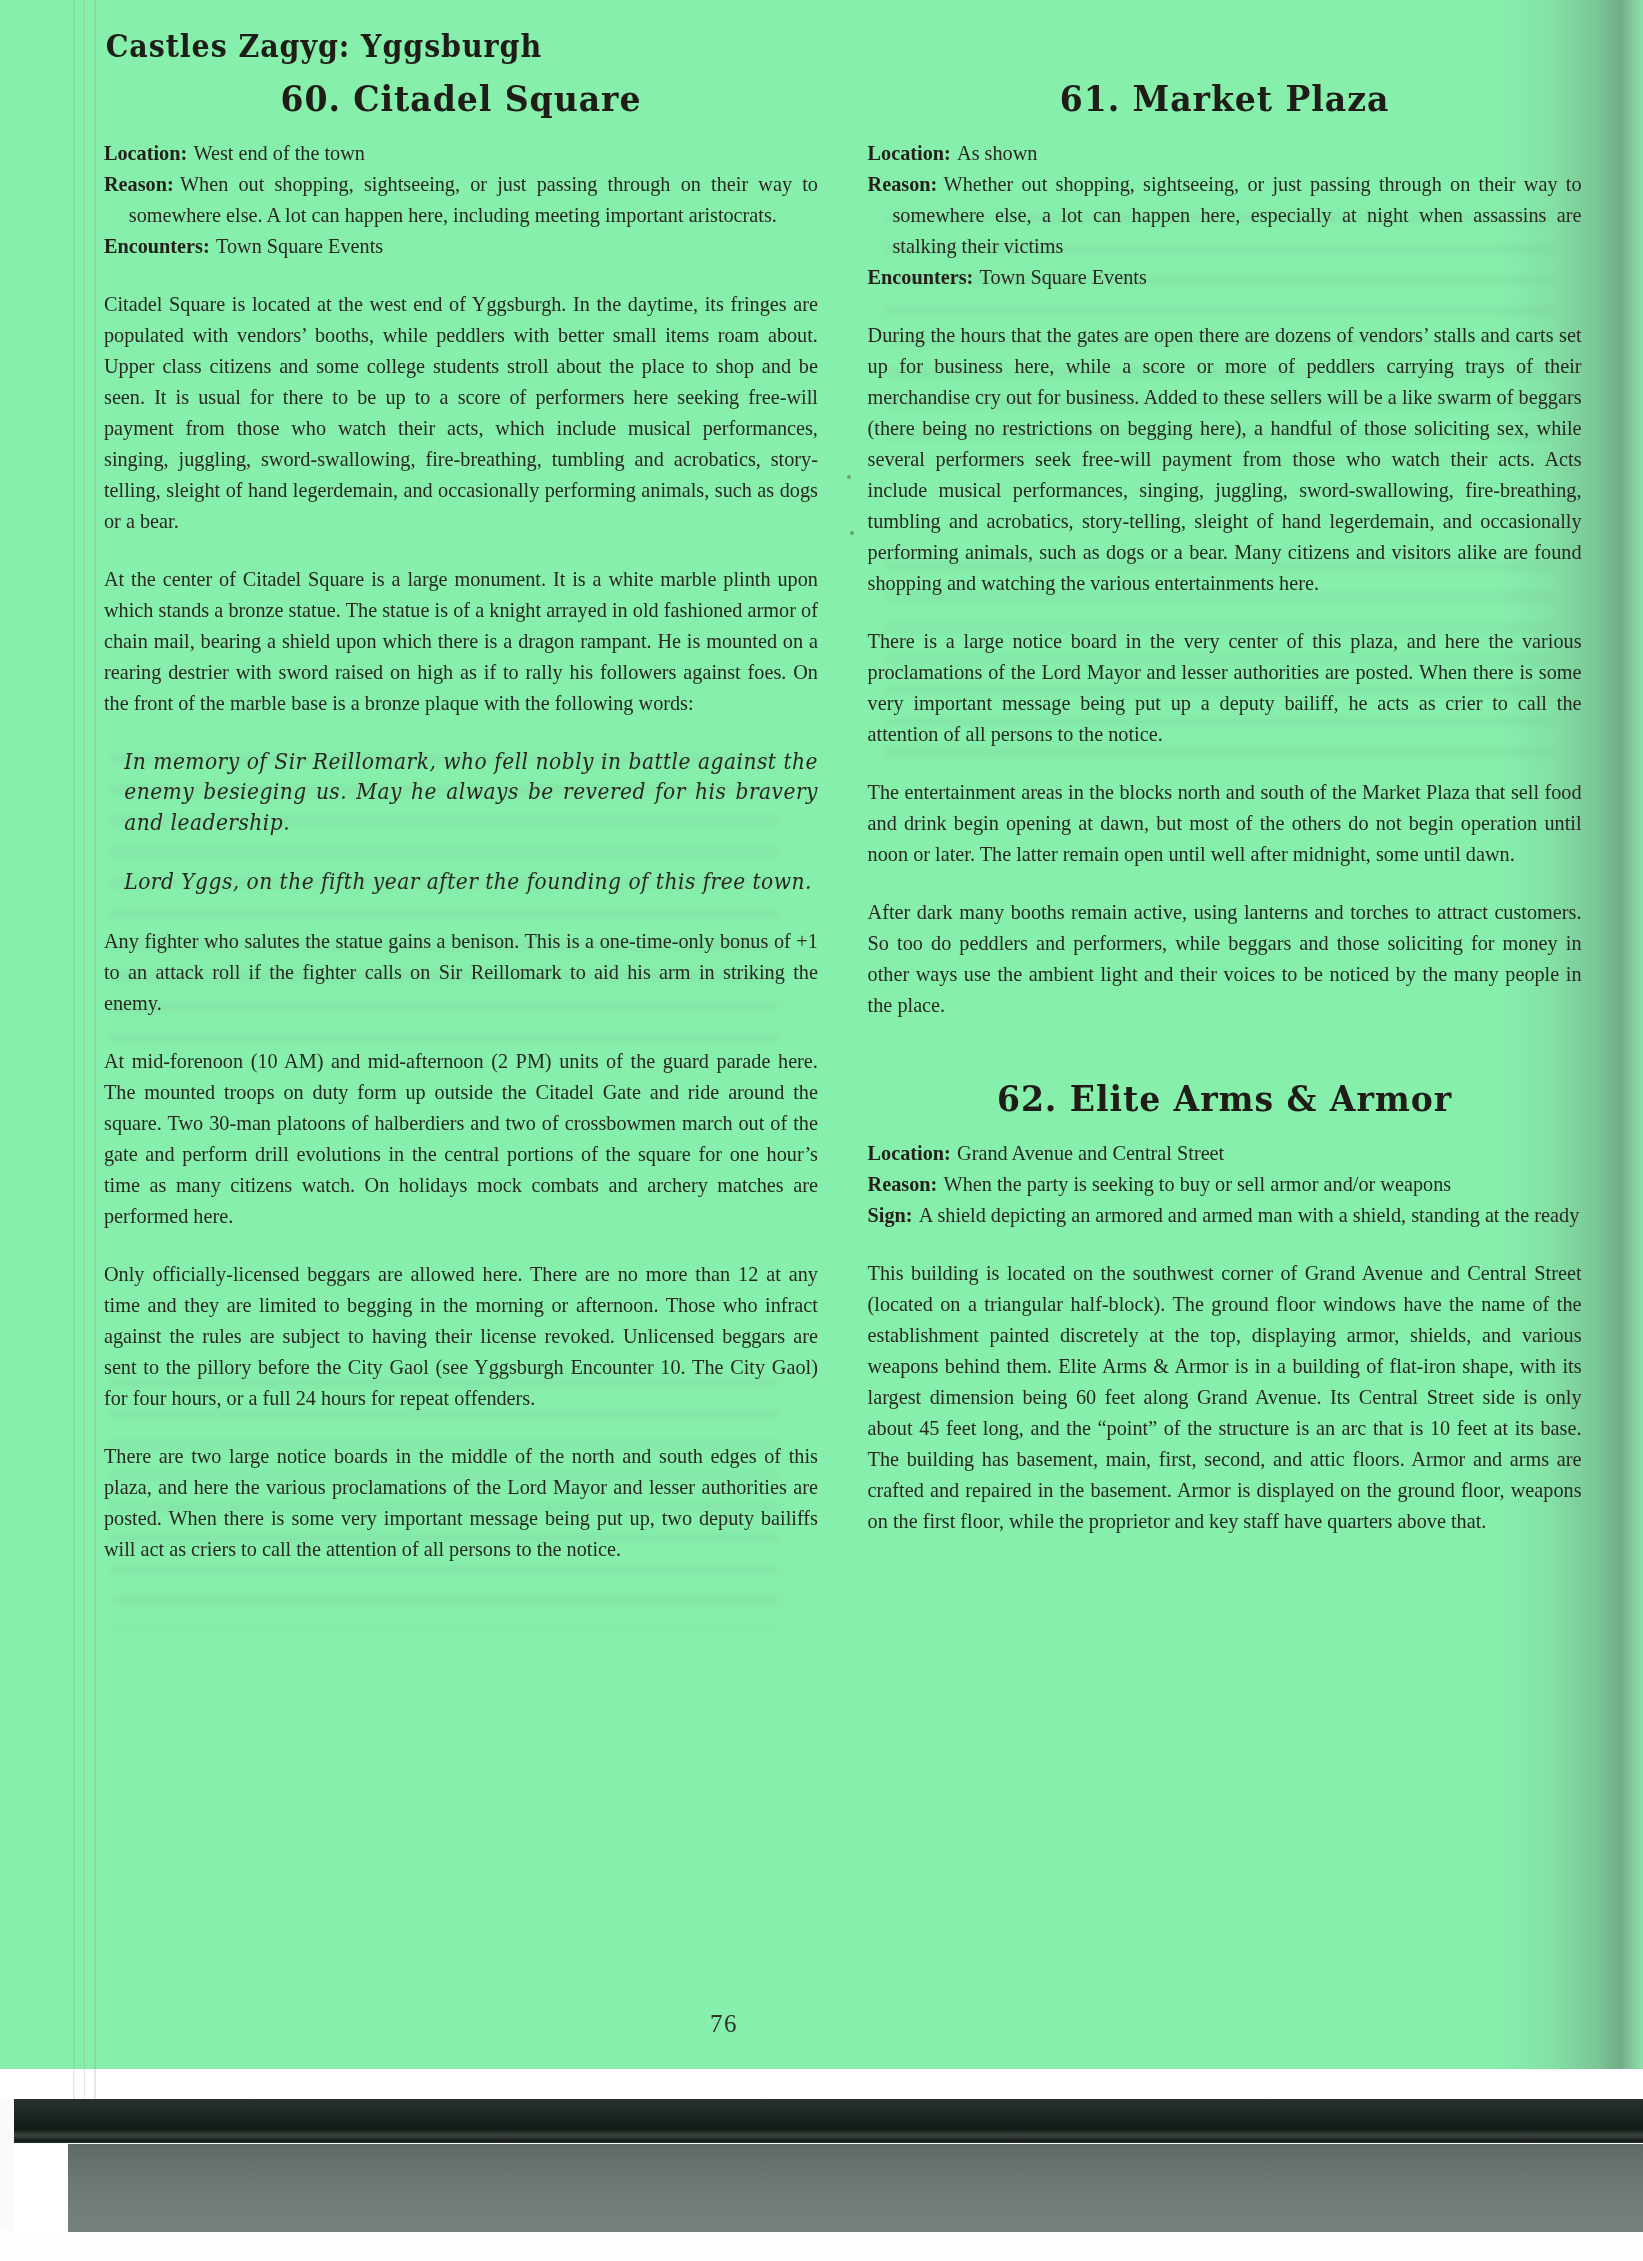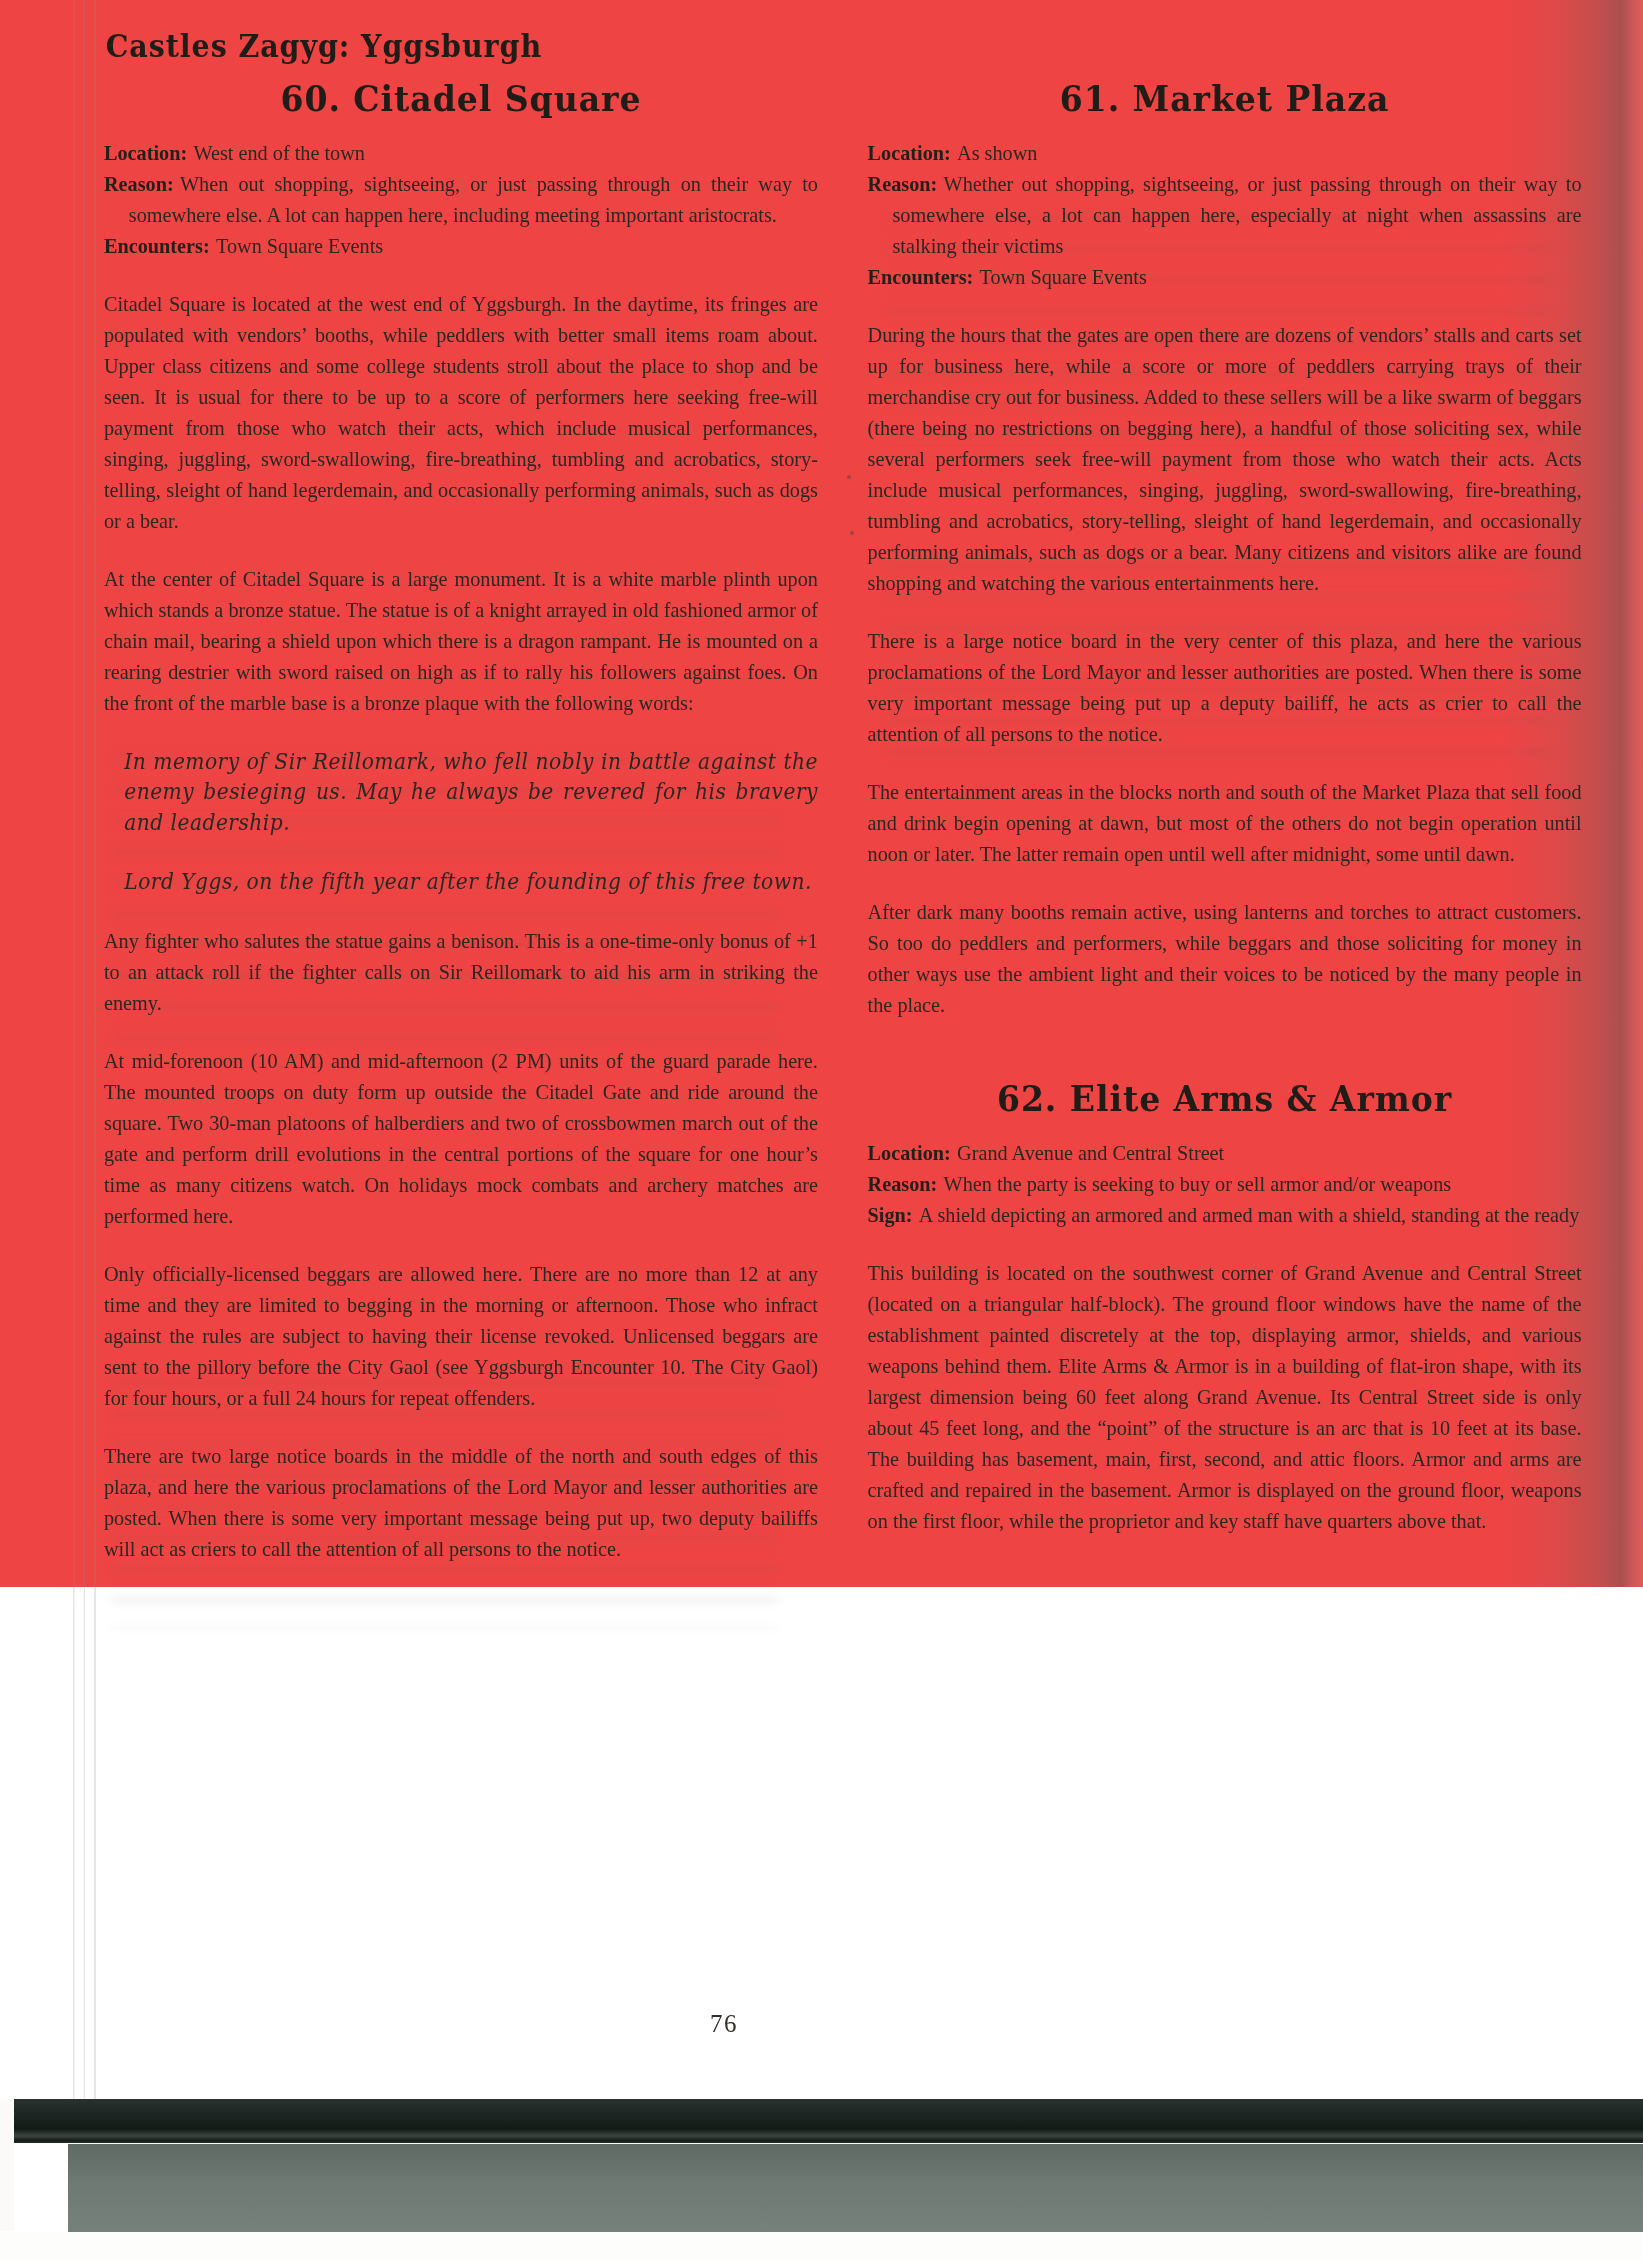--- a/index.html
+++ b/index.html
@@ -8,22 +8,22 @@
     position: relative;
     background: #ffffff;
     font-family: "Liberation Serif", serif;
     color: #2b2722;
     overflow: hidden;
   }
 
   
   .page {
     position: absolute; left: 0; top: 0;
-    width: 1644px; height: 1587px;
-    background: #ef4444;
+    width: 1644px; height: 2069px;
+    background: #86efac;
   }
   
   .page-right-shade {
     position: absolute; top: 0; right: 0;
     width: 145px; height: 100%;
     background: linear-gradient(to right,
       rgba(104,110,107,0) 0%,
       rgba(104,110,107,0.10) 35%,
       rgba(96,102,99,0.30) 68%,
       rgba(88,94,91,0.46) 84%,

